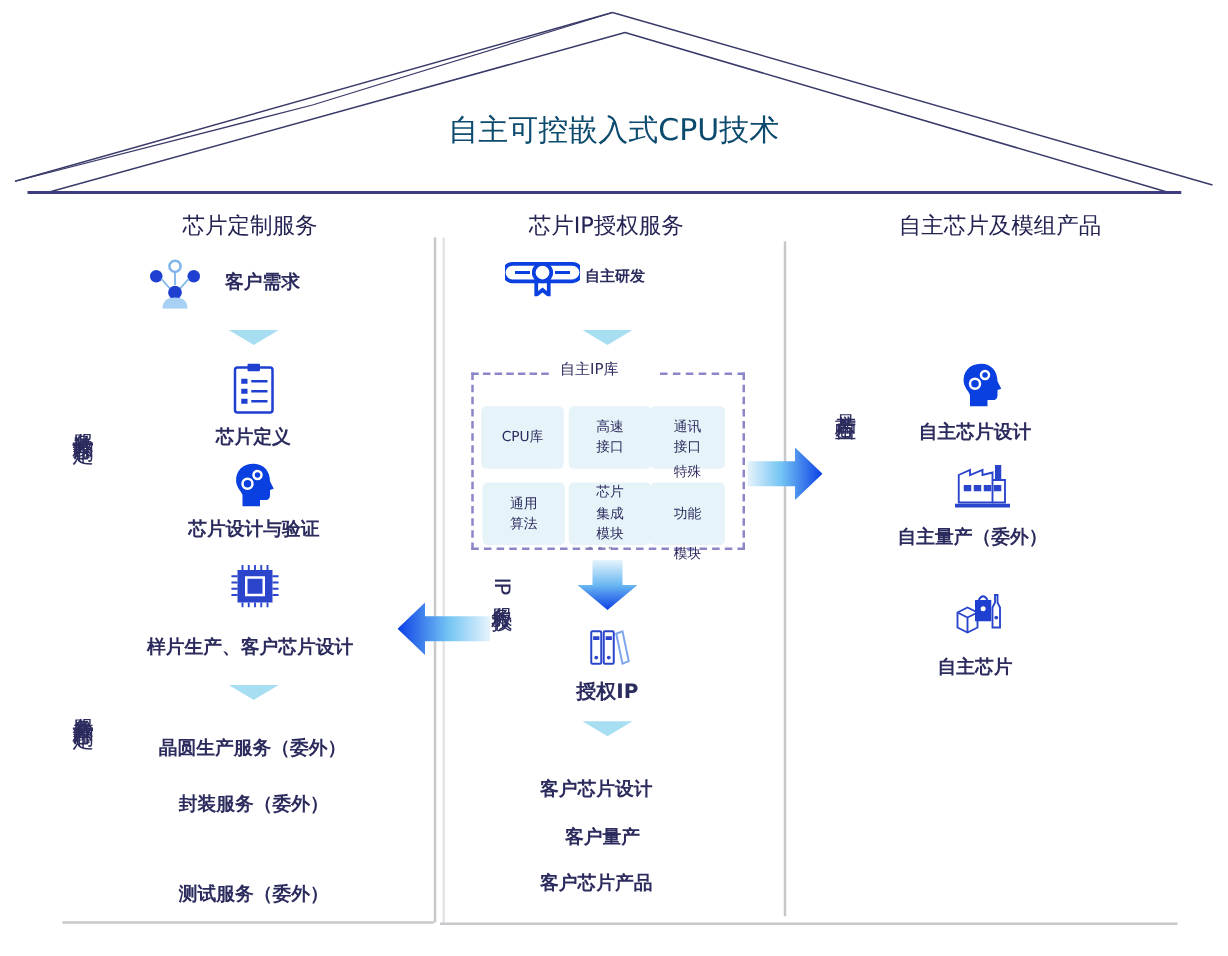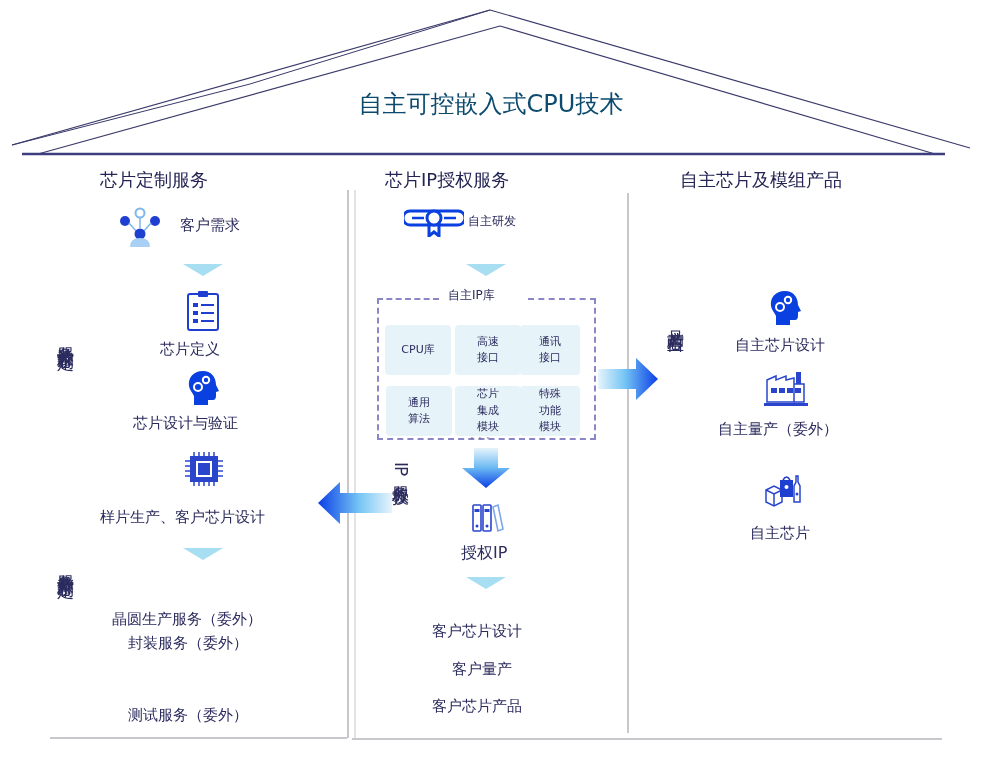--- a/index.html
+++ b/index.html
@@ -1,22 +1,22 @@
 <!DOCTYPE html>
 <html><head>
 <meta charset="utf-8">
 <style>
   html, body { margin: 0; padding: 0; background: #ffffff; }
   body { width: 982px; height: 765px; position: relative; overflow: hidden;
          font-family: "DejaVu Sans", "Liberation Sans", sans-serif; color: #2a2a5a; }
   .txt { position: absolute; white-space: nowrap; color: #2b2b5e; }
   .roof { position: absolute; left: 0; top: 0; }
   .title { left: 0; width: 982px; top: 88px; text-align: center; font-size: 24px; color: #0c4a6e; }
-  .col-title { font-size: 18px; top: 168px; text-align: left; color: #242454; }
-  .item { font-size: 15px; text-align: left; color: #2b2b5e; }
+  .col-title { font-size: 18px; top: 168px; text-align: center; color: #242454; }
+  .item { font-size: 15px; text-align: center; color: #2b2b5e; font-weight: bold; }
   .vert { position: absolute; writing-mode: vertical-rl; text-orientation: upright;
           font-size: 17px; letter-spacing: -1px; color: #2b2b5e; line-height: 1; }
   .vline { position: absolute; width: 2px; background: #c8c8cc; }
   .hline { position: absolute; height: 2px; background: #c8c8cc; }
   .tri { position: absolute; width: 0; height: 0;
          border-left: 20px solid transparent; border-right: 20px solid transparent;
          border-top: 12px solid #a8def2; }
   .cell { position: absolute; width: 66px; height: 50px; background: #e6f3f8; border-radius: 4px;
           display: flex; flex-direction: column; align-items: center; justify-content: center;
           font-size: 11px; color: #2b2b5e; line-height: 1.5; }
@@ -106,21 +106,21 @@
       <line x1="33" y1="19" x2="38" y2="19"></line>
       <line x1="33" y1="24" x2="38" y2="24"></line>
   </g>
 </svg>
 <div class="txt item" style="left:100px; top:508px; width:200px;">样片生产、客户芯片设计</div>
 <div class="tri" style="left:183px; top:548px;"></div>
 
 <div class="vert" style="left:57px; top:340px;">定制芯片设计服务</div>
 <div class="vert" style="left:57px; top:568px;">定制芯片量产服务</div>
 
-<div class="txt item" style="left:112px; top:610px; width:180px;">晶圆生产服务（委外）</div>
+<div class="txt item" style="left:112px; top:589px; width:180px;">晶圆生产服务（委外）</div>
 <div class="txt item" style="left:128px; top:616px; width:150px;margin-top:18px;">封装服务（委外）</div>
 <div class="txt item" style="left:128px; top:706px; width:150px;">测试服务（委外）</div>
 
 <svg class="icon" style="left:318px; top:482px;" width="74" height="42" viewBox="0 0 74 42">
   <defs>
     <linearGradient id="gl" x1="0" y1="0" x2="1" y2="0">
       <stop offset="0" stop-color="#0b3fe6"></stop>
       <stop offset="0.55" stop-color="#74c4f4"></stop>
       <stop offset="1" stop-color="#e6f4fc"></stop>
     </linearGradient>
@@ -156,21 +156,21 @@
 </div>
 <div class="cell" style="left:386px; top:386px;">
   <span>通用</span>
   <span>算法</span>
 </div>
 <div class="cell" style="left:455px; top:386px;">
   <span>芯片</span>
   <span>集成</span>
   <span>模块</span>
 </div>
-<div class="cell" style="left:520px; top:386px; width:60px;">
+<div class="cell" style="left:520px; top:386px; width:60px;gap:16px;">
   <span>特殊</span>
   <span>功能</span>
   <span>模块</span>
 </div>
 <div class="txt" style="left:470px; top:428px; font-size:10px; color:#5a5a80; letter-spacing:-2px;">。。。</div>
 
 <svg class="icon" style="left:462px; top:448px;" width="48" height="40" viewBox="0 0 48 40">
   <defs>
     <linearGradient id="gd" x1="0" y1="0" x2="0" y2="1">
       <stop offset="0" stop-color="#e6f4fc"></stop>

